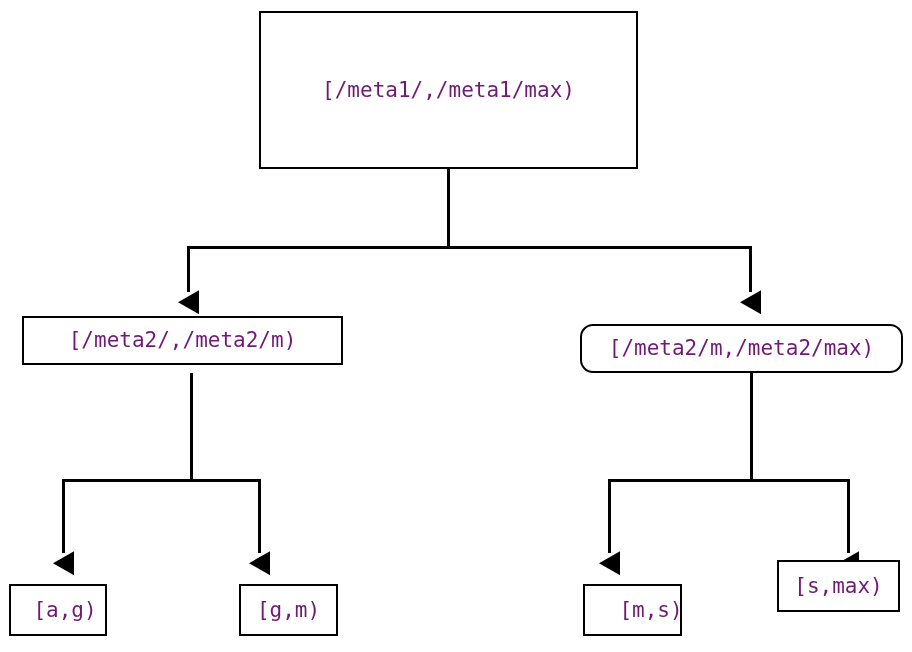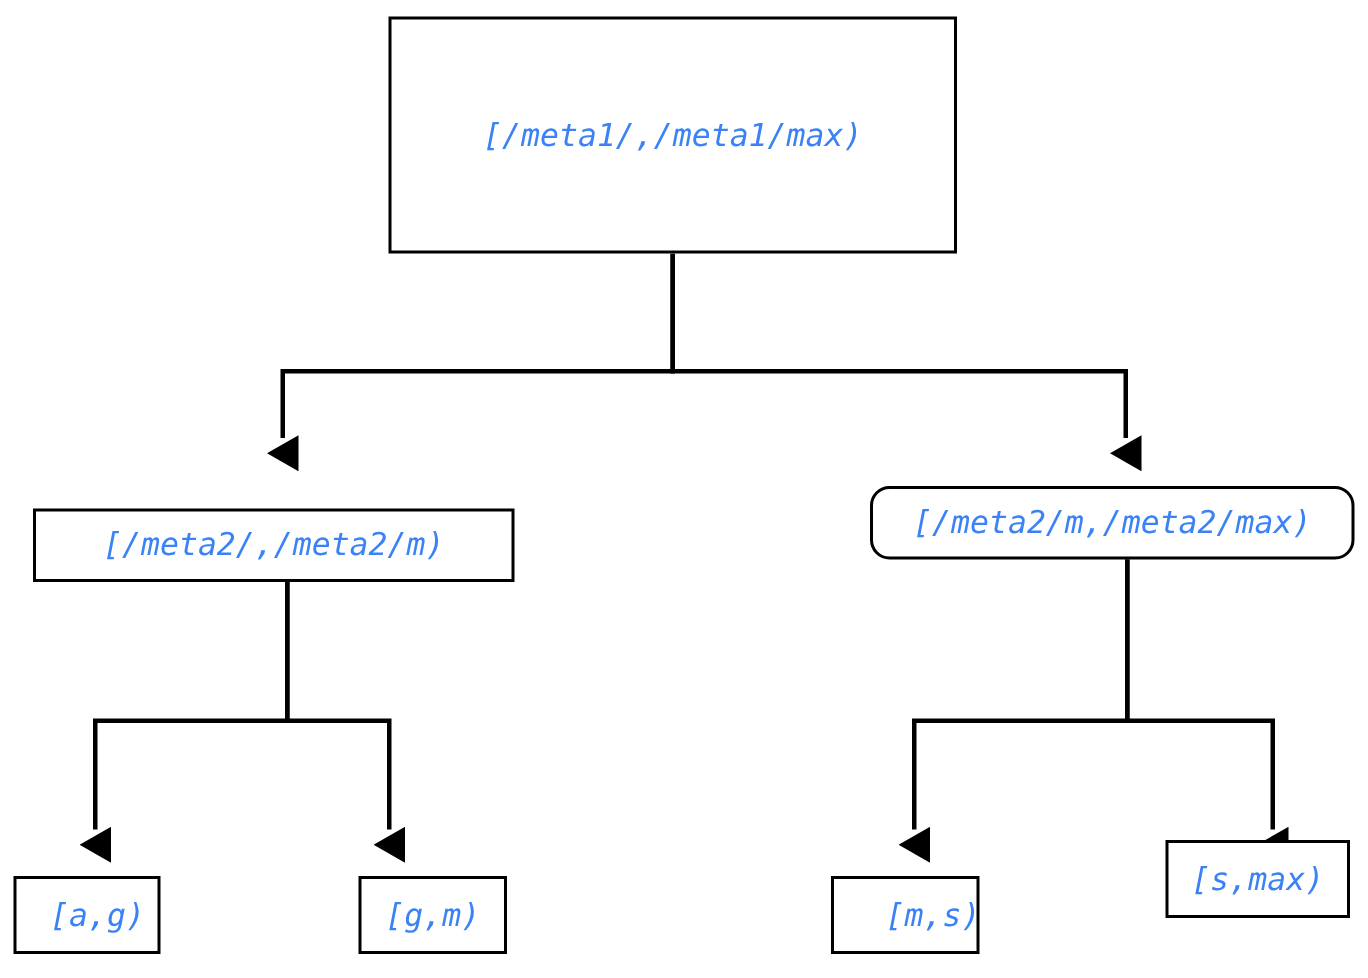--- a/index.html
+++ b/index.html
@@ -30,34 +30,33 @@
     position: absolute;
     box-sizing: border-box;
     border: 2px solid #000000;
     background: #ffffff;
     display: flex;
     align-items: center;
     justify-content: center;
     font-family: "DejaVu Sans Mono", "Liberation Mono", monospace;
     font-size: 21px;
     line-height: 1;
-    color: #3b82f6;
+    color: #701a75;
     white-space: nowrap;
     letter-spacing: 0px;
-    font-style: italic;
   }
   .node-label {
     display: block;
   }
   #node-root     { left: 259px; top: 11px;  width: 379px; height: 158px; }
-  #node-mid-left { left: 22px;  top: 339px; width: 321px; height: 49px; }
+  #node-mid-left { left: 22px;  top: 316px; width: 321px; height: 49px; }
   #node-mid-right{ left: 580px; top: 324px; width: 323px; height: 49px; border-radius: 13px; }
   #node-leaf-ag  { left: 9px;   top: 584px; width: 98px;  height: 52px; padding-left: 14px; }
   #node-leaf-gm  { left: 203px; top: 584px; width: 99px;  height: 52px; margin-left: 36px; }
-  #node-leaf-ms  { left: 554px; top: 584px; width: 99px;  height: 52px; padding-left: 37px; }
+  #node-leaf-ms  { left: 583px; top: 584px; width: 99px;  height: 52px; padding-left: 37px; }
   #node-leaf-smax{ left: 777px; top: 560px; width: 123px; height: 52px; }
 </style>
 </head>
 <body>
 
 <div id="canvas">
 
   <svg id="edges" viewBox="0 0 912 652" width="912" height="652" xmlns="http://www.w3.org/2000/svg">
     <defs>
       <marker id="arrowhead" markerWidth="8" markerHeight="7" refX="0.6" refY="3.5" orient="auto" markerUnits="strokeWidth">

